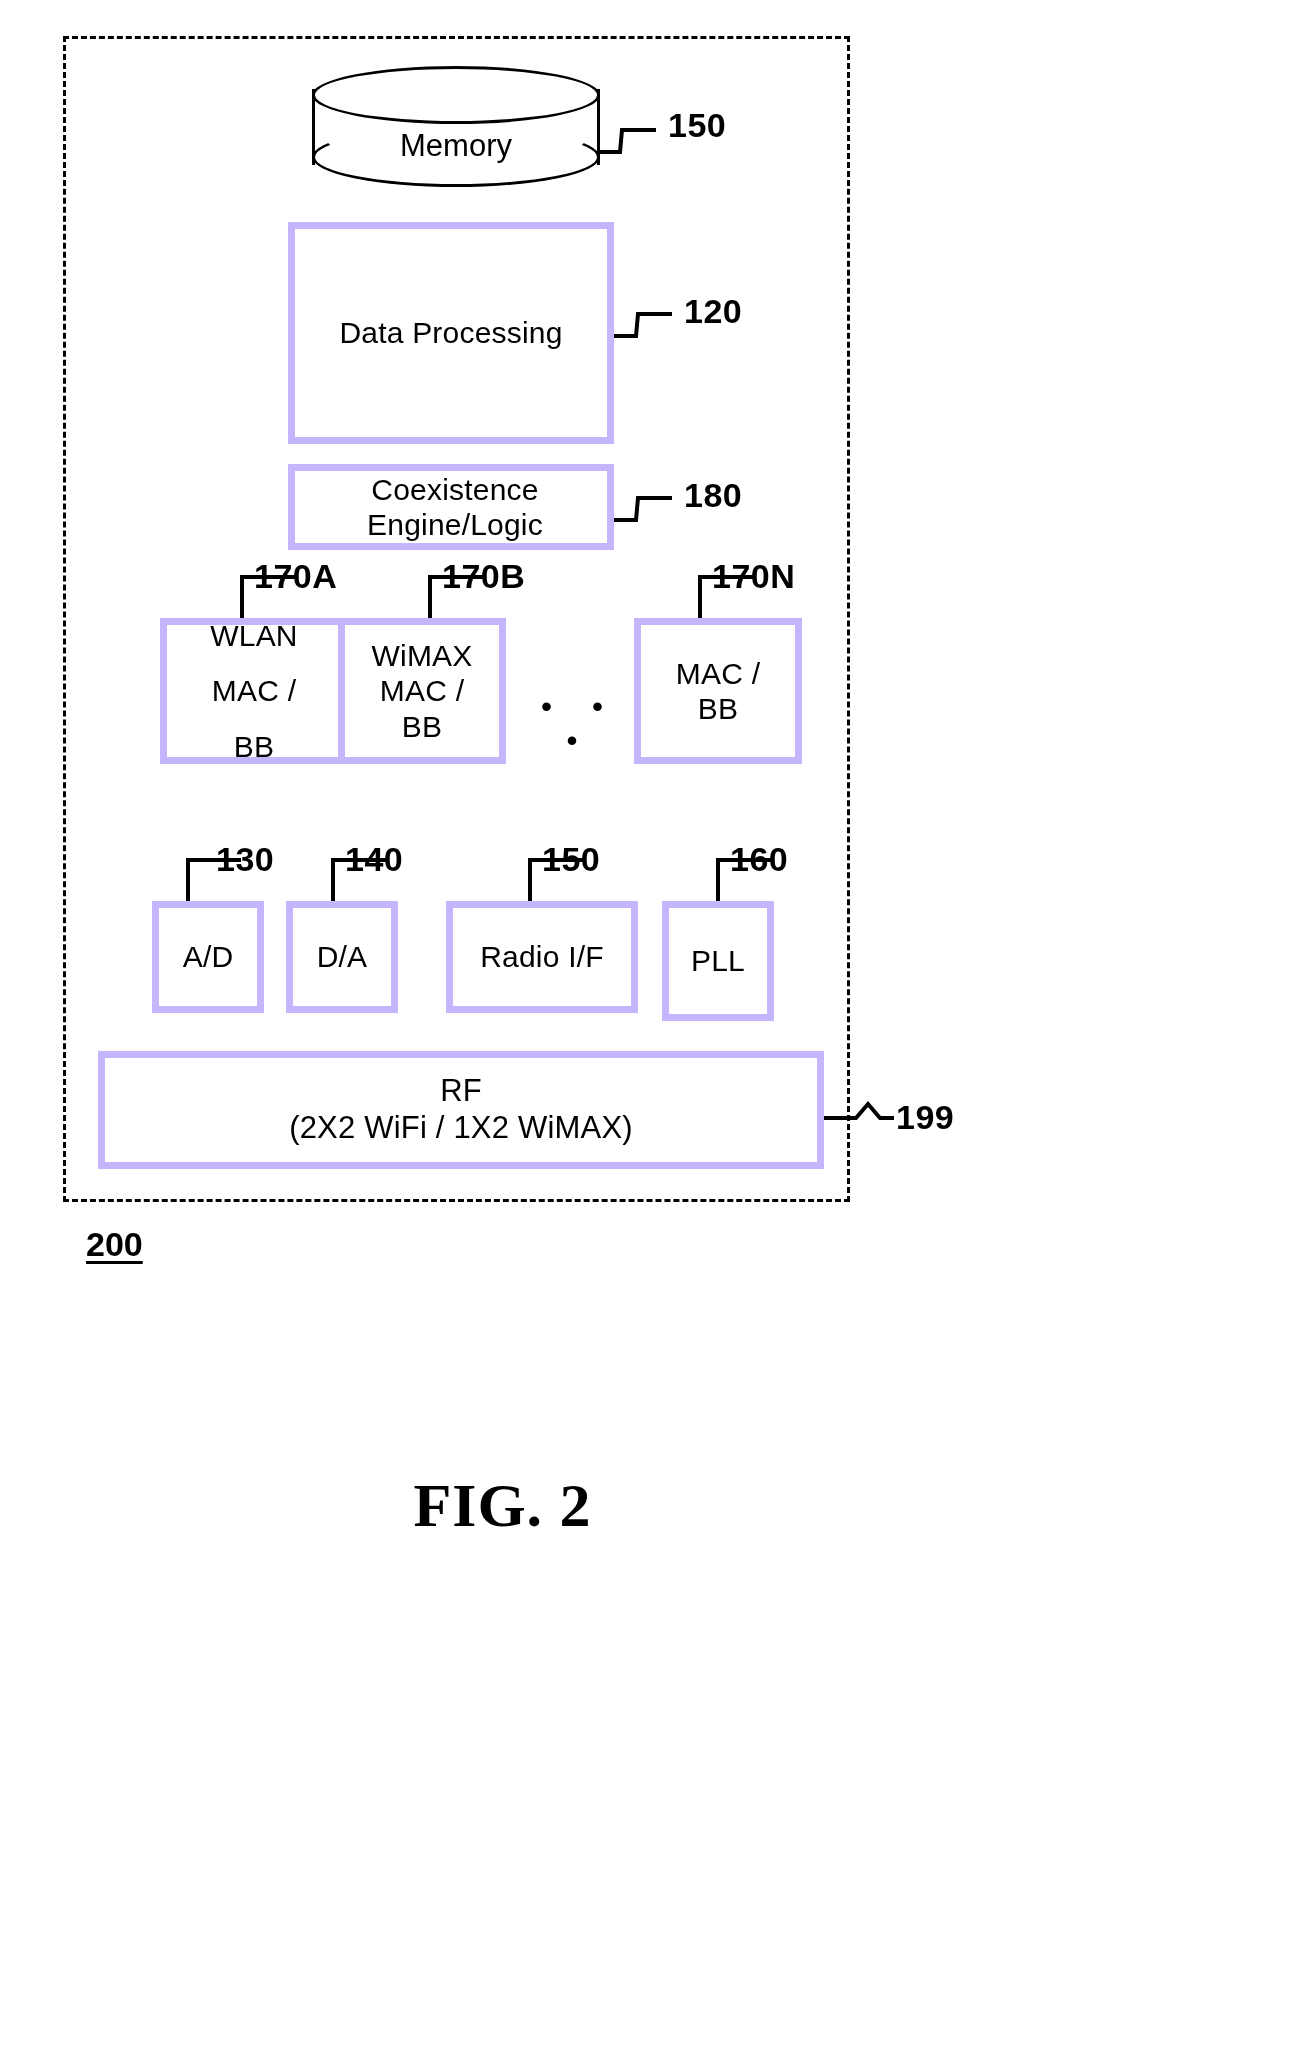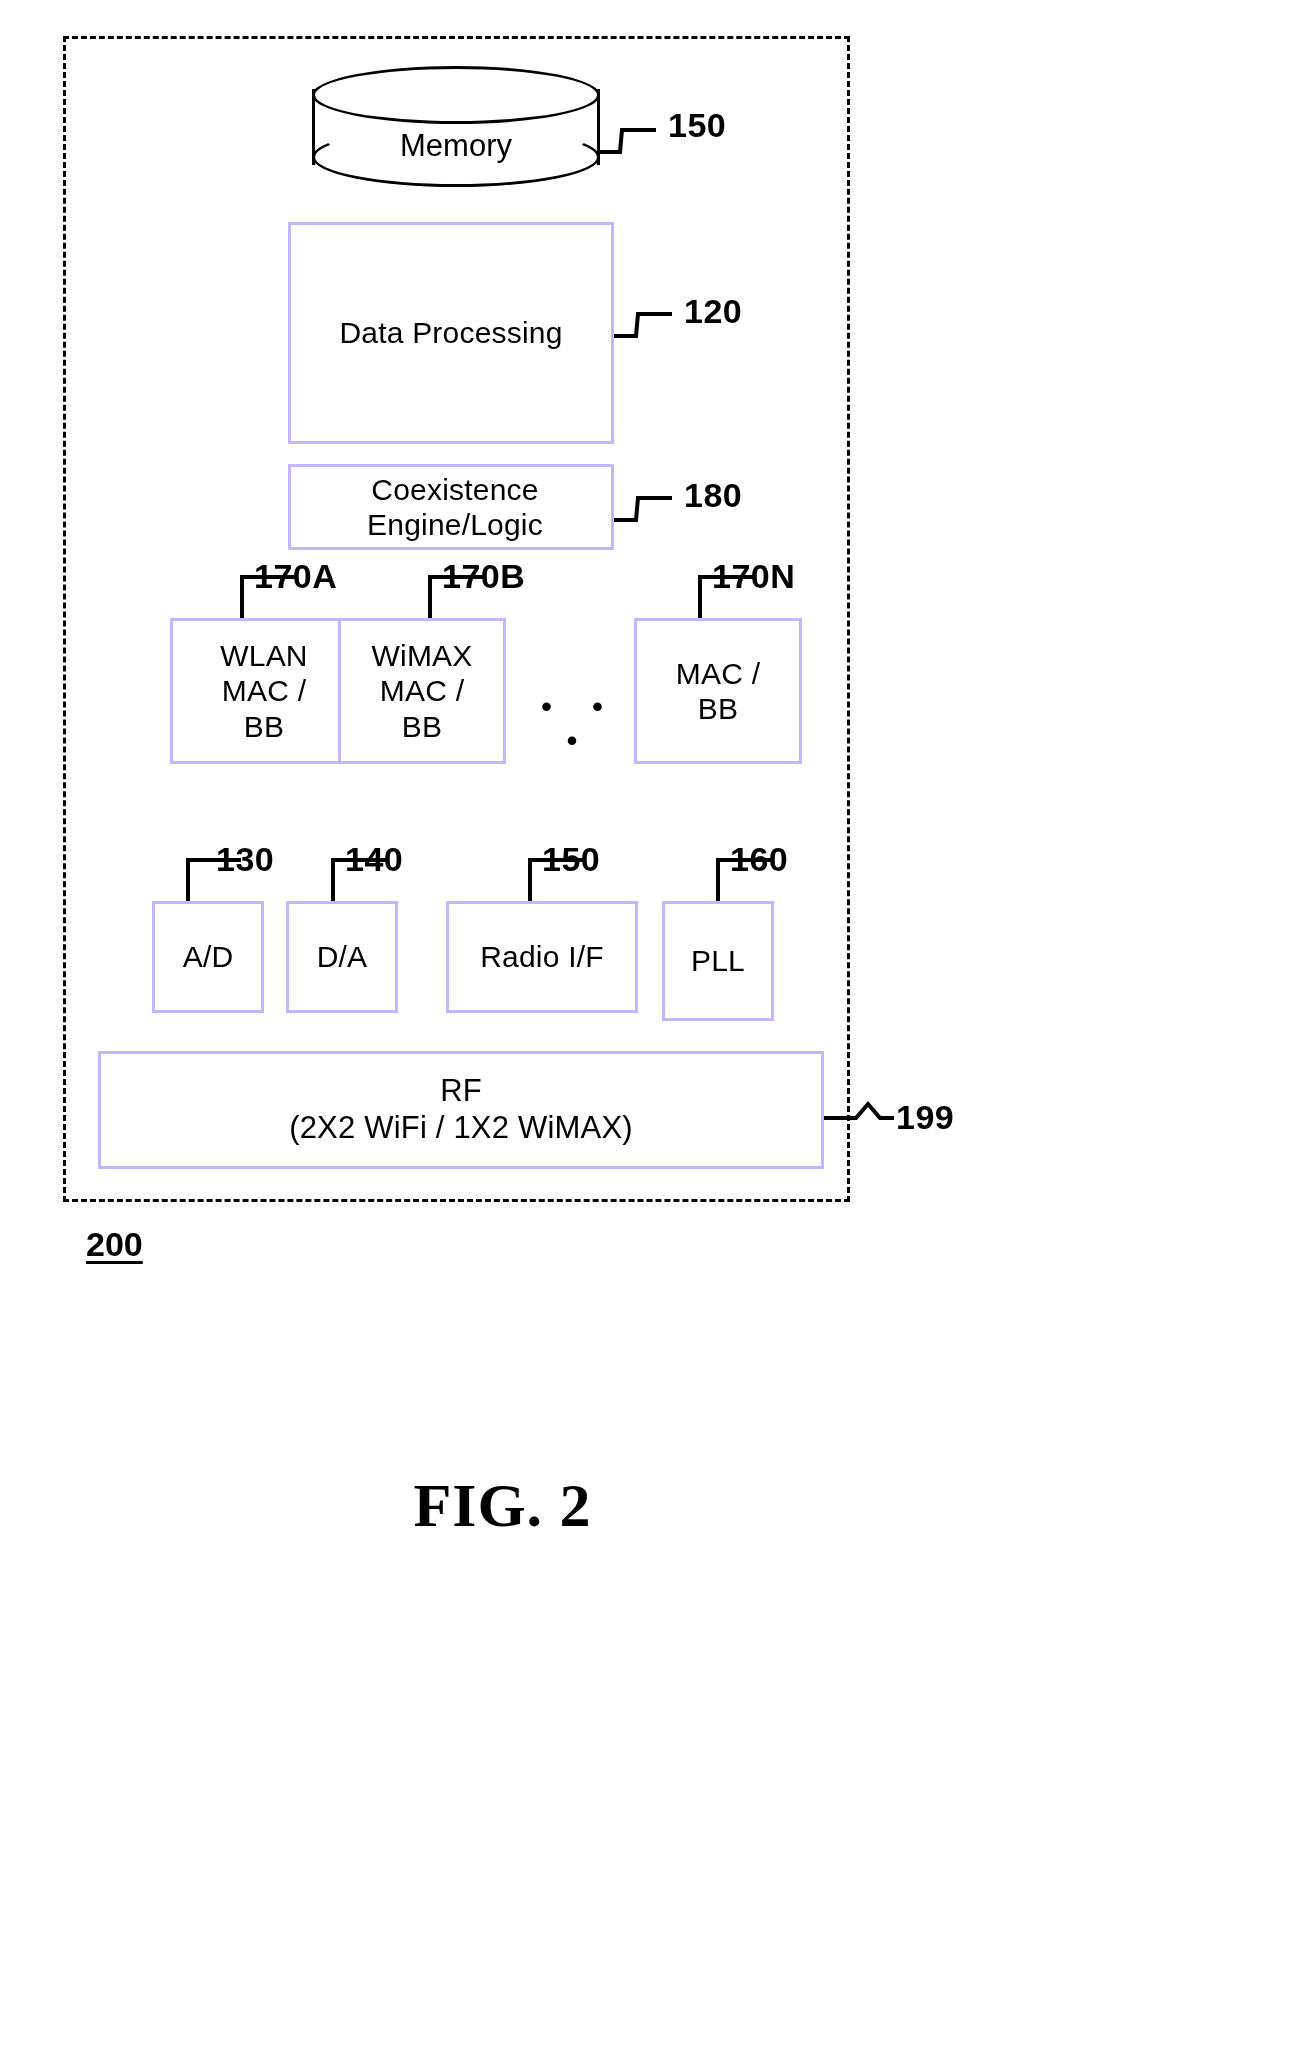--- a/index.html
+++ b/index.html
@@ -31,21 +31,21 @@
     width: 787px;
     height: 1166px;
     border: 3px dashed #000000;
     box-sizing: border-box;
   }
 
   
   .block {
     position: absolute;
     box-sizing: border-box;
-    border: 3px solid #c4b5fd;
+    border: 7px solid #c4b5fd;
     background: #ffffff;
     display: flex;
     flex-direction: column;
     align-items: center;
     justify-content: center;
     text-align: left;
     font-size: 30px;
     line-height: 1.18;
     letter-spacing: 0.2px;
   }
@@ -198,21 +198,21 @@
     <span class="line">Data Processing</span>
   </div>
   <div class="ref" style="left:684px; top:292px;">120</div>
 
   <div class="block" style="left:288px; top:464px; width:326px; height:86px;padding-left:8px;">
     <span class="line">Coexistence</span>
     <span class="line">Engine/Logic</span>
   </div>
   <div class="ref" style="left:684px; top:476px;">180</div>
 
-  <div class="block" style="left:170px; top:618px; width:188px; height:146px;">
+  <div class="block" style="left:160px; top:618px; width:188px; height:146px;gap:20px;">
     <span class="line">WLAN</span>
     <span class="line">MAC /</span>
     <span class="line">BB</span>
   </div>
   <div class="ref" style="left:254px; top:557px;">170A</div>
 
   <div class="block" style="left:338px; top:618px; width:168px; height:146px;">
     <span class="line">WiMAX</span>
     <span class="line">MAC /</span>
     <span class="line">BB</span>

